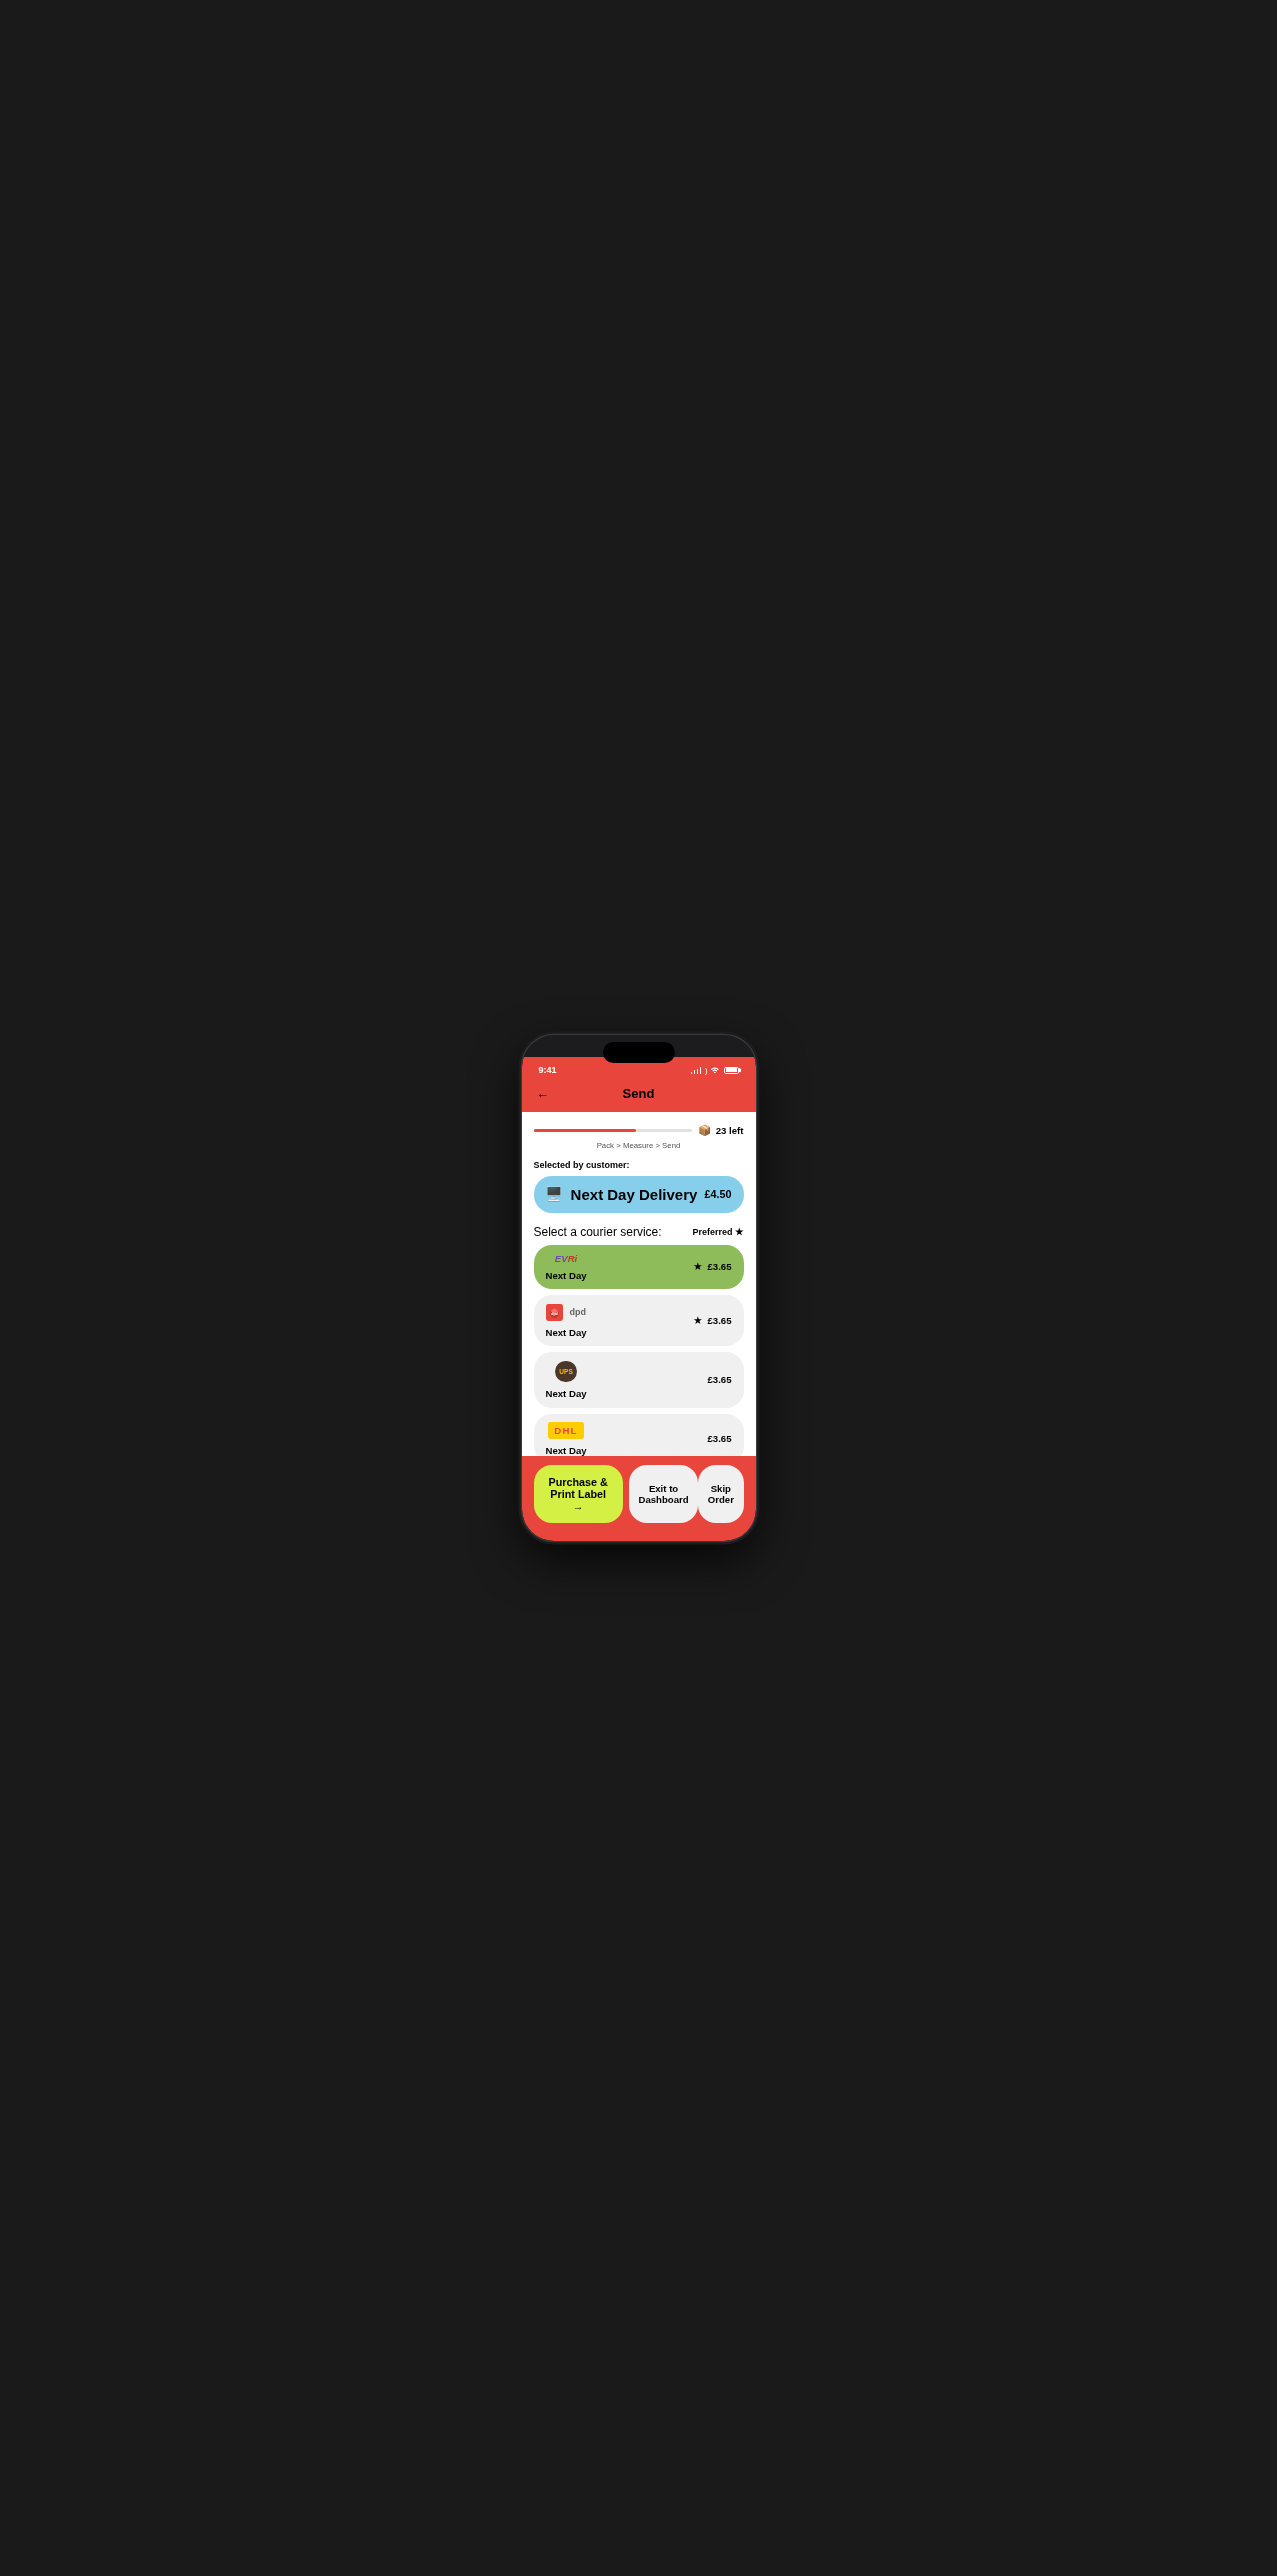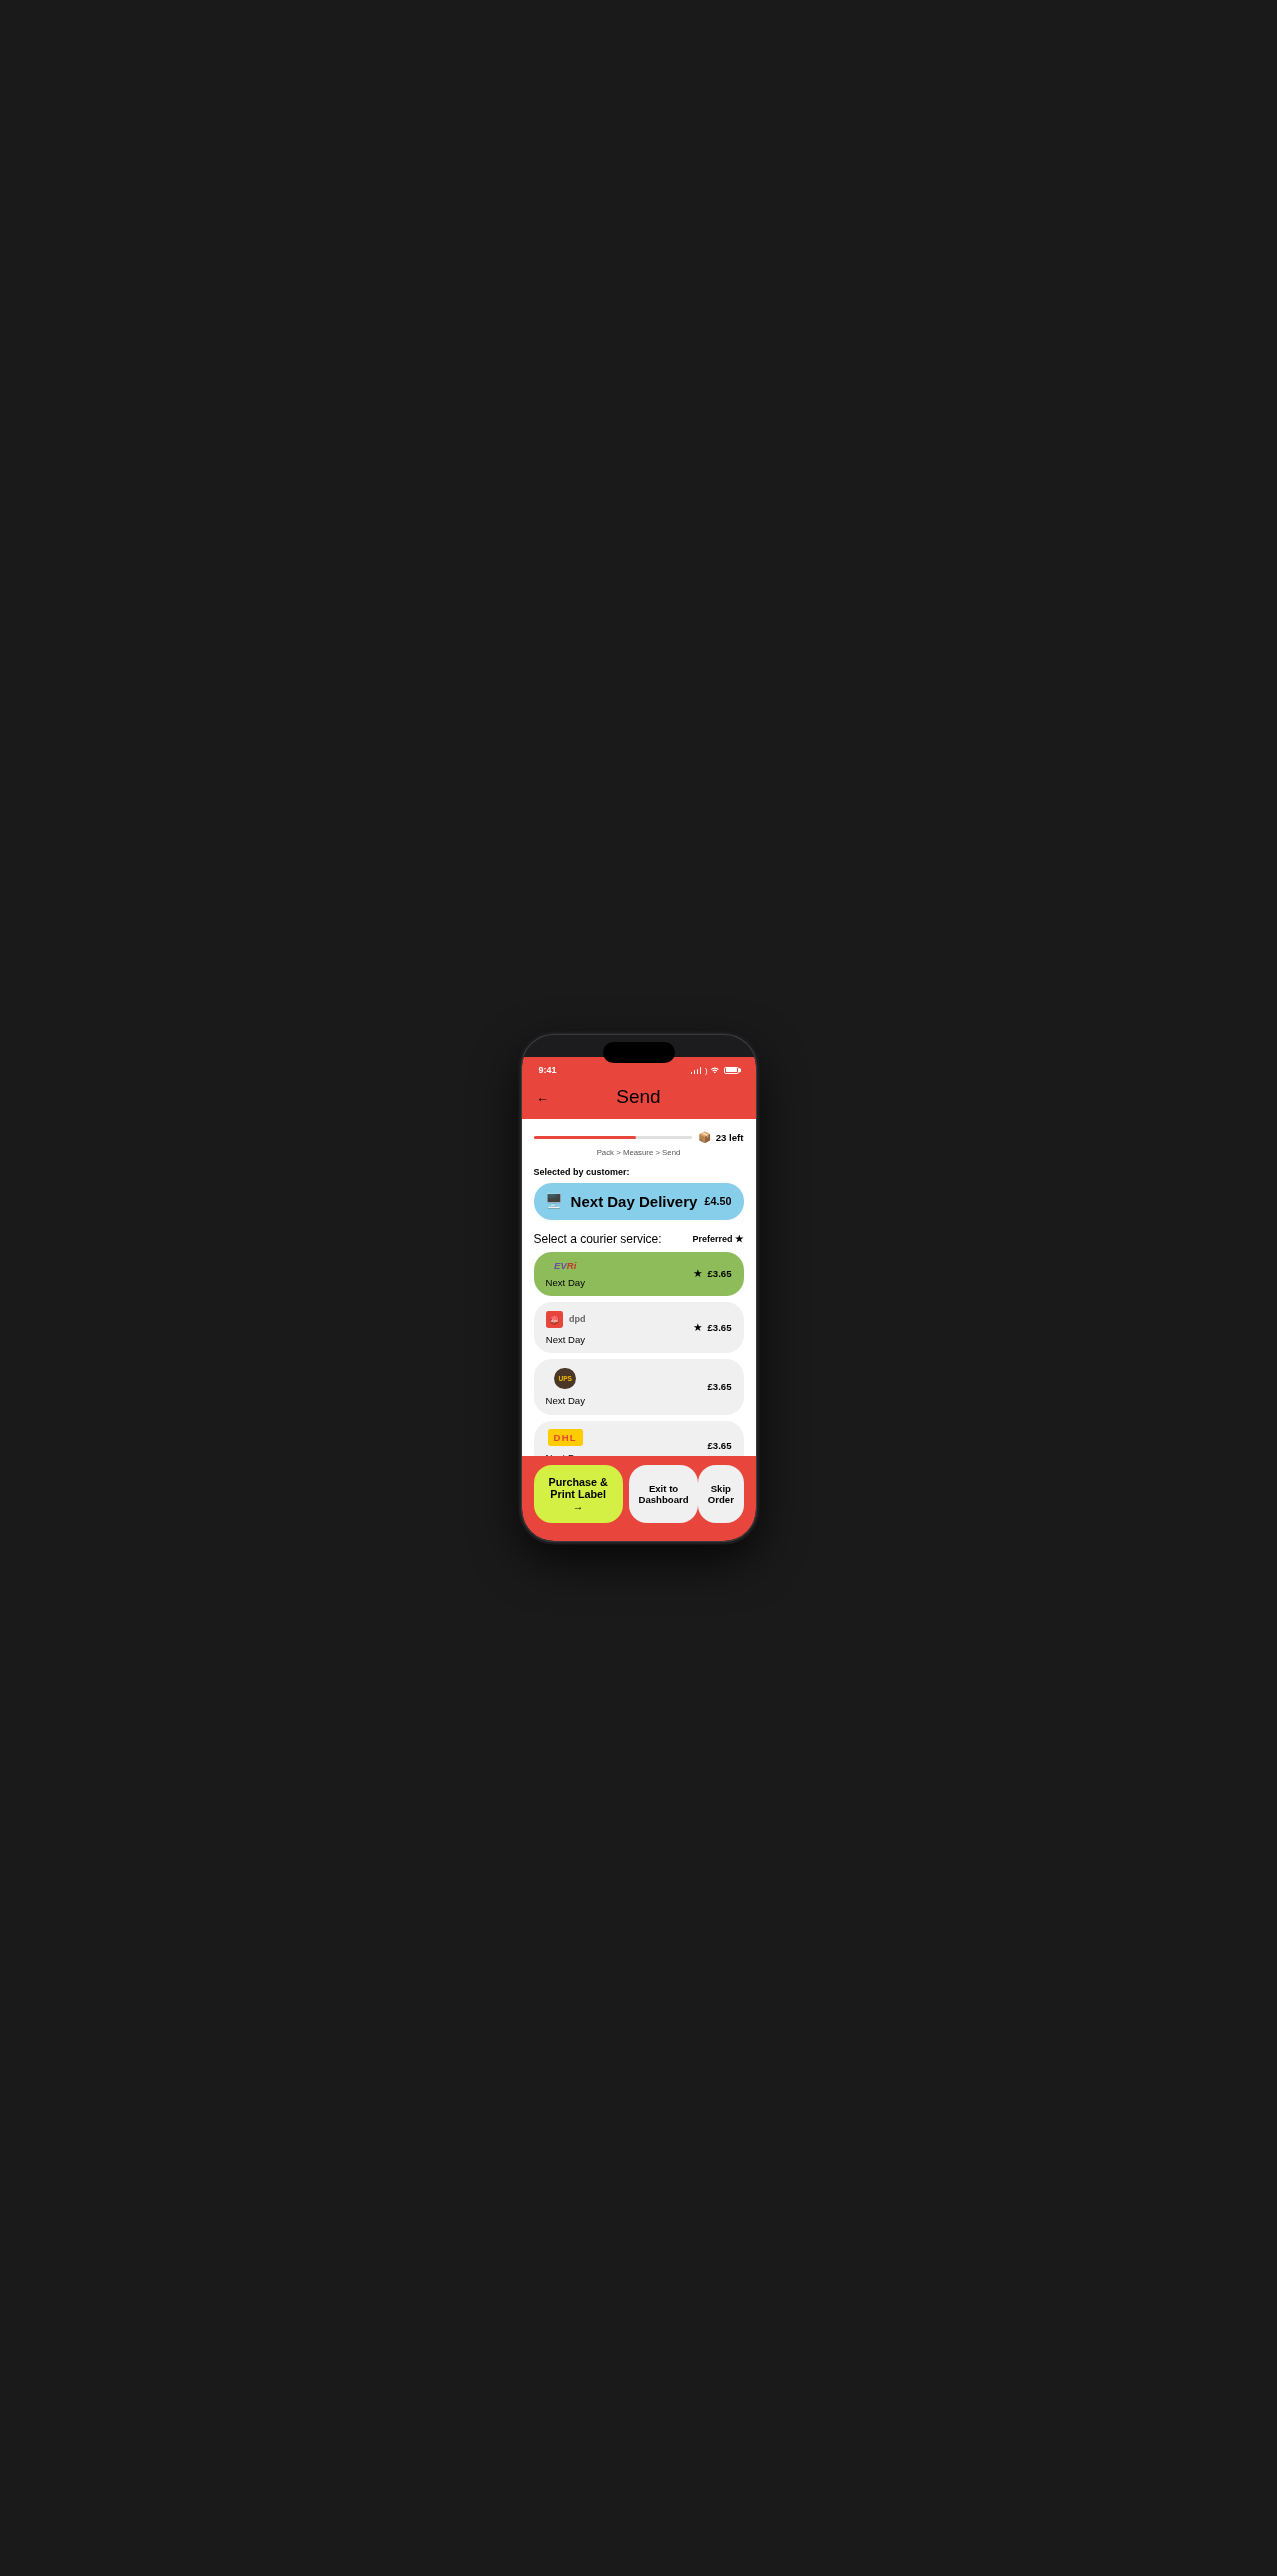--- a/index.html
+++ b/index.html
@@ -134,22 +134,22 @@
       left: 14.4px;
       background: none;
       border: none;
       cursor: pointer;
       font-size: 13px;
       color: #000;
       font-weight: bold;
     }
 
     .header-title {
-      font-size: 19px;
-      font-weight: 400;
+      font-size: 13px;
+      font-weight: 700;
       color: #000;
     }
 
     
     .content {
       flex: 1;
       background: #fff;
       overflow-y: auto;
       padding: 12px 12px 0;
     }
@@ -336,21 +336,21 @@
     }
 
     .ups-text {
       color: #f5b800;
       font-size: 6.6px;
       font-weight: 900;
     }
 
     .courier-service-name {
       font-size: 9.6px;
-      font-weight: 400;
+      font-weight: 700;
       color: #000;
     }
 
     .courier-right {
       display: flex;
       align-items: center;
       gap: 4.8px;
     }
 
     .courier-star {

